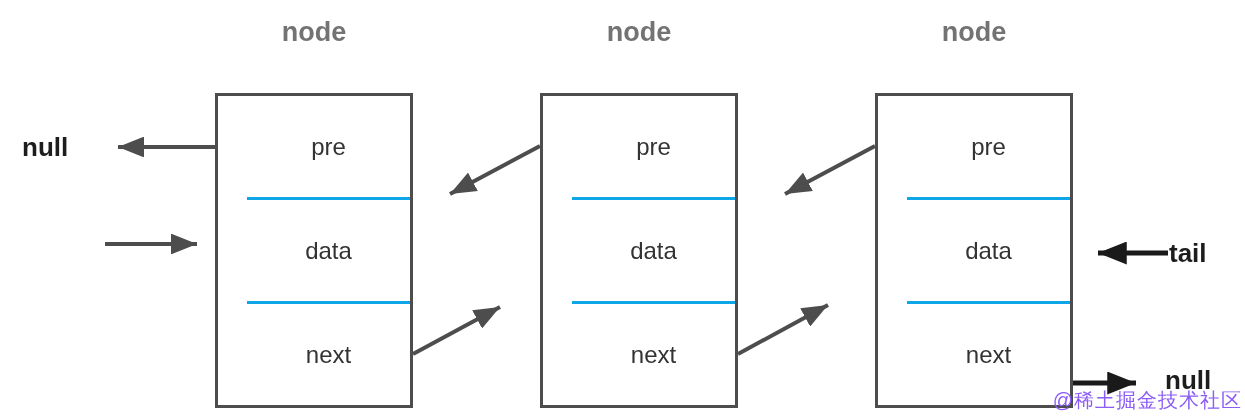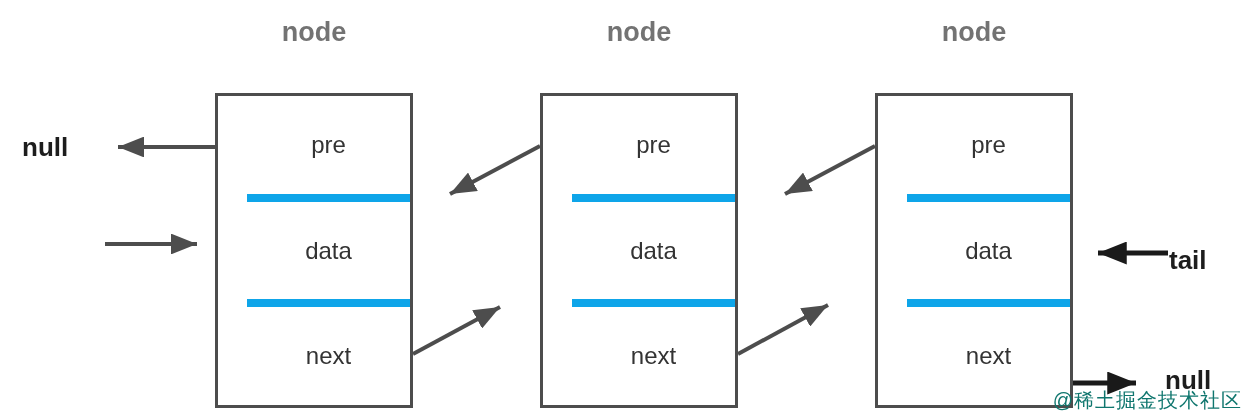--- a/index.html
+++ b/index.html
@@ -41,39 +41,39 @@
     padding-left: 29px;
   }
   .cell {
     flex: 1;
     display: flex;
     align-items: center;
     justify-content: center;
     font-size: 24px;
     color: #333333;
   }
-  .cell + .cell { border-top: 8px solid #0ea5e9; }
+  .cell + .cell { border-top: 3px solid #0ea5e9; }
   .ptr-label {
     position: absolute;
     font-size: 26px;
     font-weight: bold;
     color: #1d1d1d;
     z-index: 2;
     text-align: left;
   }
   .label-null-left  { left: 22px;   top: 132px; width: 62px; }
   .label-head       { left: 16px;   top: 229px; width: 72px; }
-  .label-tail       { left: 1169px; top: 245px; width: 60px; }
+  .label-tail       { left: 1169px; top: 238px; width: 60px; }
   .label-null-right { left: 1165px; top: 365px; width: 64px; }
   .watermark {
     position: absolute;
     right: 3px;
     bottom: 3px;
     font-size: 20px;
-    color: #0f766e;
+    color: #8b5cf6;
     z-index: 3;
     letter-spacing: 1px;
   }
 </style>
 </head>
 <body>
 
 <div class="canvas">
 
   <svg class="arrows" viewBox="0 0 1245 417" xmlns="http://www.w3.org/2000/svg">

